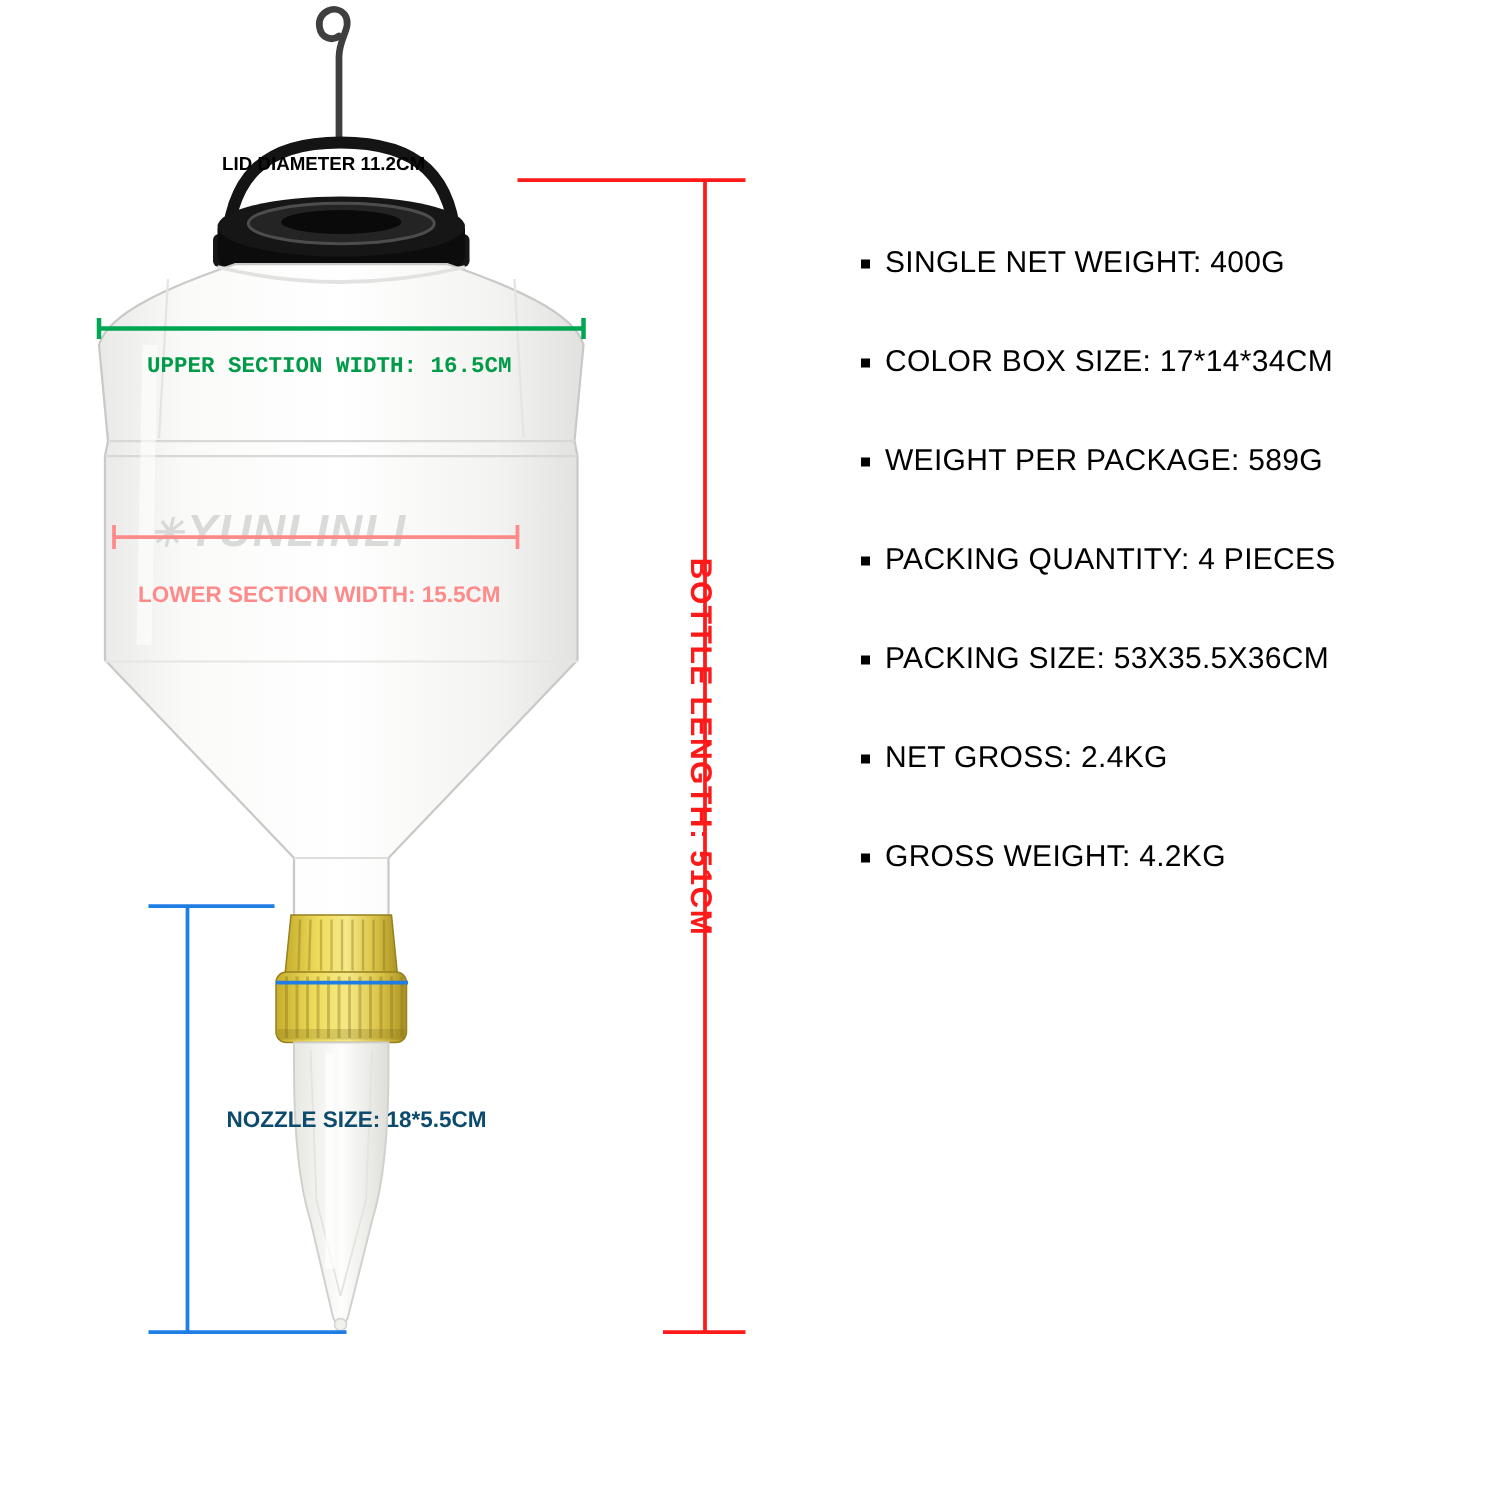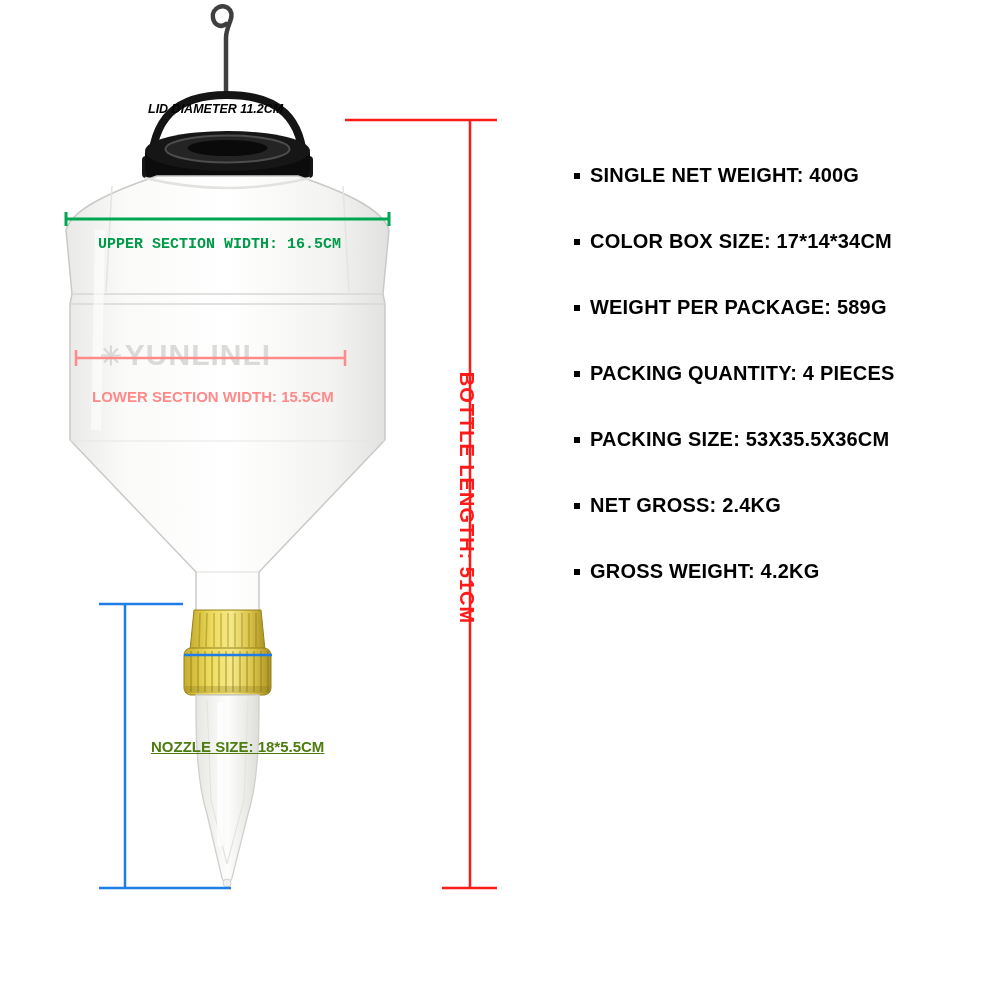--- a/index.html
+++ b/index.html
@@ -9,42 +9,42 @@
     font-family: "Liberation Sans", sans-serif;
     position: relative;
     overflow: hidden;
   }
   .canvas { position: absolute; inset: 0; width: 1000px; height: 1000px; }
   .layer { position: absolute; left: 0; top: 0; }
   #bottle-svg { z-index: 0; }
   .watermark {
     position: absolute; left: 100px; top: 338px; z-index: 1;
     font-size: 30px; font-weight: bold; color: #cfcfcd;
-    letter-spacing: 1px; white-space: nowrap; opacity: 0.75;
+    letter-spacing: 1px; white-space: nowrap; opacity: 0.75; font-style: italic;
   }
   .watermark .wm-logo { font-size: 26px; margin-right: 2px; }
   #measure-svg { z-index: 2; }
   .ann {
     position: absolute; z-index: 3; font-weight: bold; white-space: nowrap;
   }
-  .ann-lid    { left: 148px; top: 102px; font-size: 12.5px; color: #000000; font-style: italic; }
+  .ann-lid    { left: 148px; top: 102px; font-size: 12.5px; color: #000000; }
   .ann-upper  { left: 98px;  top: 236px; font-size: 15px;  color: #009B48; font-family: Liberation Mono, monospace; }
   .ann-lower  { left: 92px;  top: 364px; font-size: 15px;  color: #FF8A8A; margin-top: 24px; }
   .ann-length {
     left: 466px; top: 498px; font-size: 20px; color: #FF1A1A;
     transform: translate(-50%,-50%) rotate(90deg); letter-spacing: 1px;
   }
-  .ann-nozzle { left: 151px; top: 738px; font-size: 15px;  color: #4d7c0f; text-decoration: underline; }
+  .ann-nozzle { left: 151px; top: 738px; font-size: 15px;  color: #0c4a6e; }
   .specs {
     position: absolute; left: 574px; top: 164px; z-index: 3;
     display: flex; flex-direction: column; gap: 43px;
   }
   .spec-item {
     display: flex; align-items: center;
-    font-size: 20px; line-height: 23px; font-weight: bold; color: #000000;
+    font-size: 20px; line-height: 23px; font-weight: normal; color: #000000;
     letter-spacing: 0.2px; white-space: nowrap;
   }
   .bullet {
     width: 6px; height: 6px; background: #000000;
     margin-right: 10px; flex: 0 0 auto;
   }
 </style>
 </head>
 <body>
 

